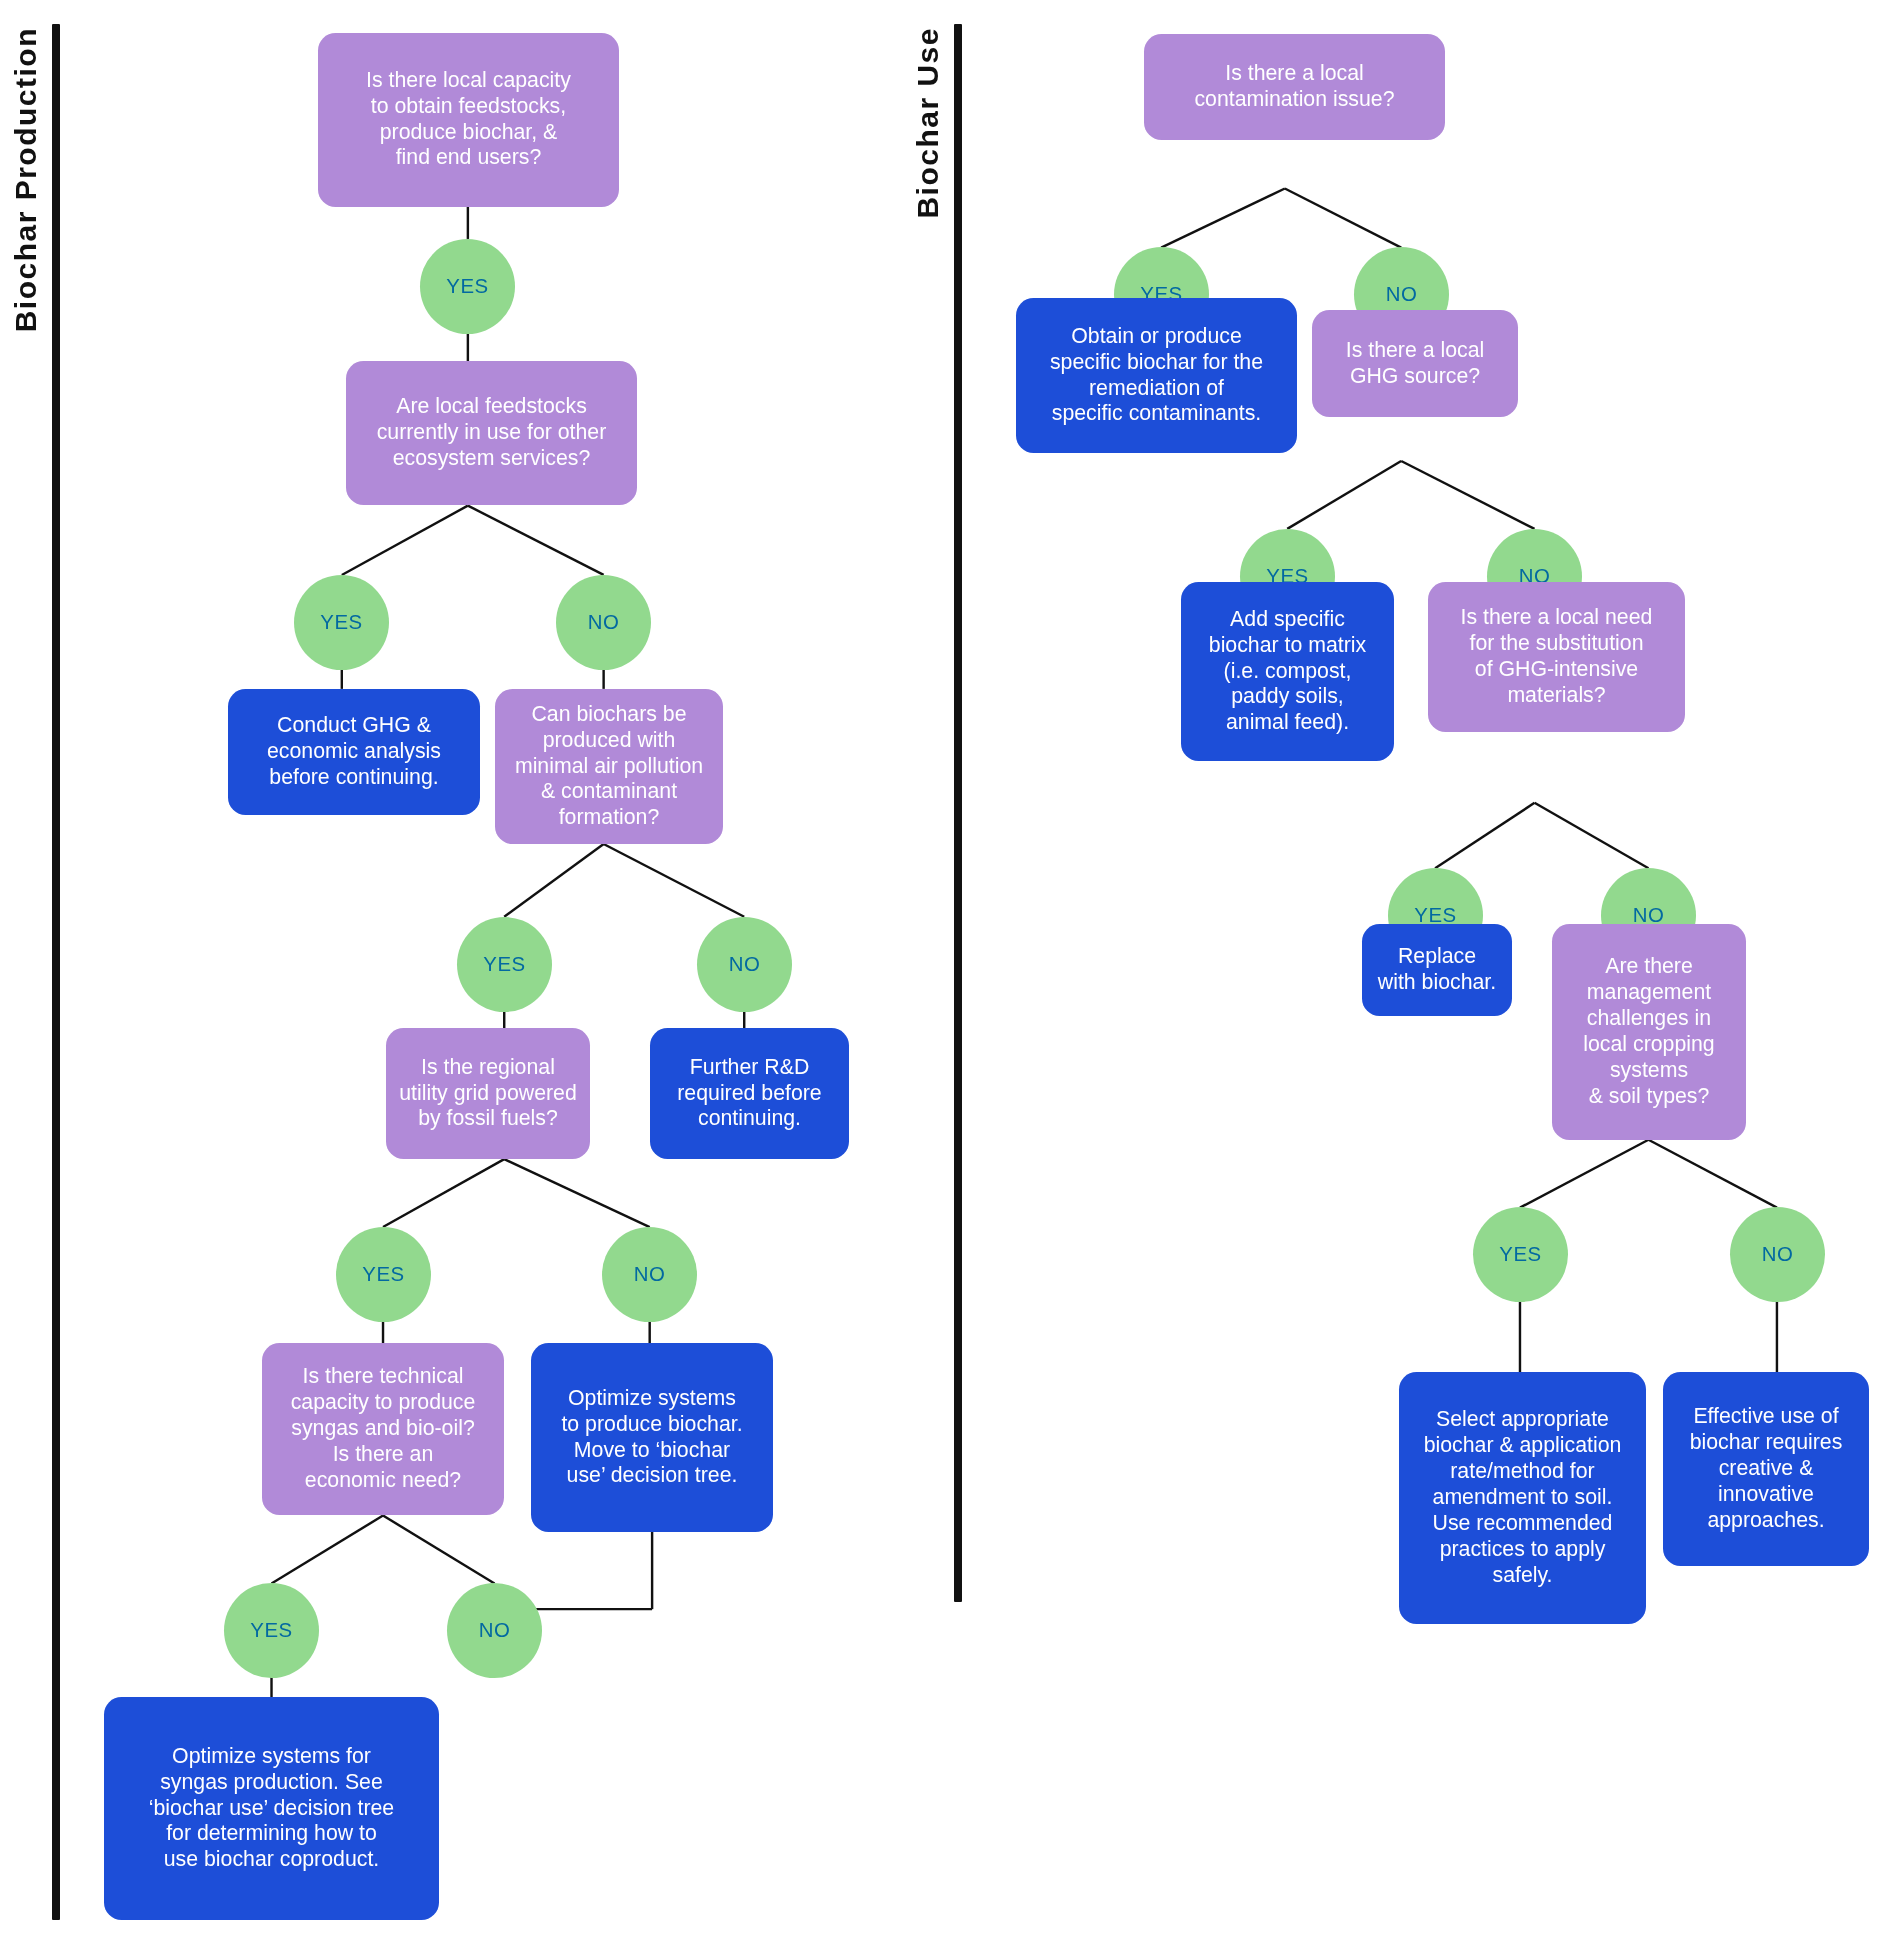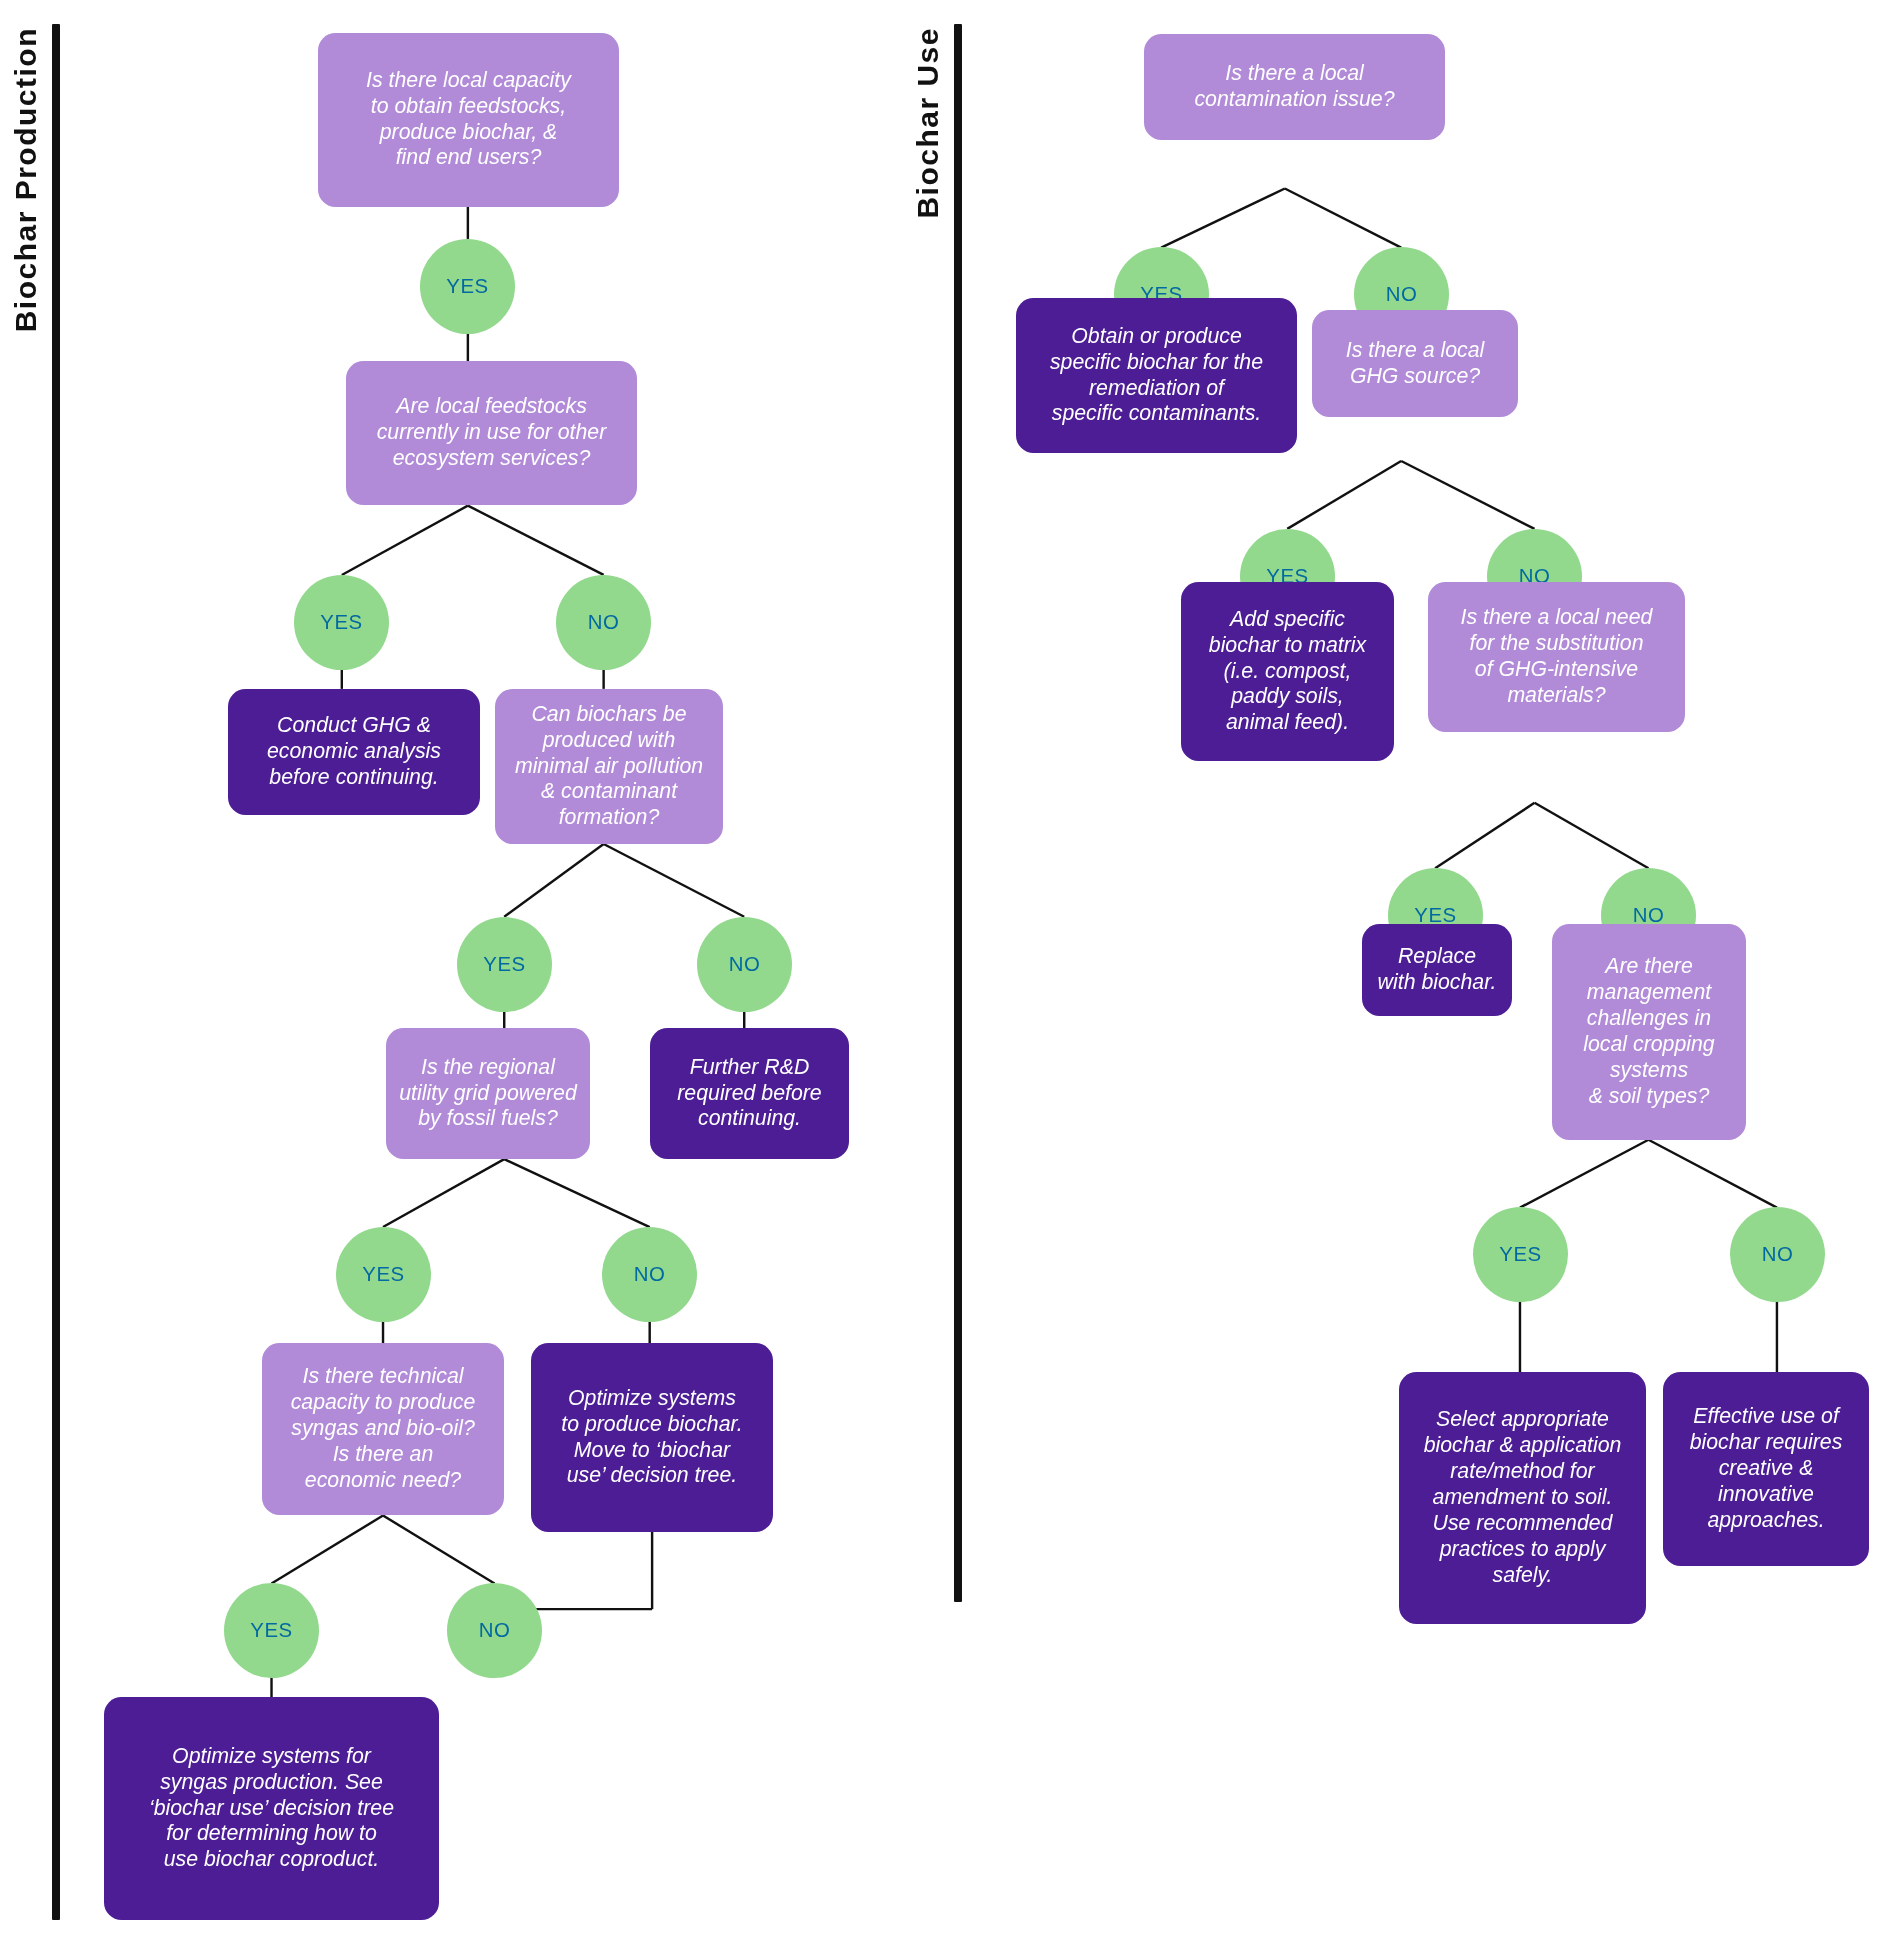--- a/index.html
+++ b/index.html
@@ -3,23 +3,23 @@
 <meta charset="utf-8">
 <style>
   html,body{margin:0;padding:0;background:#ffffff;}
   body{font-family:"Liberation Sans",sans-serif;}
   #root{position:relative;width:1903px;height:1946px;background:#fff;overflow:hidden;}
   svg.edges{position:absolute;left:0;top:0;width:1903px;height:1946px;pointer-events:none;}
   .divider{position:absolute;background:#111111;width:7.8px;border-radius:1px;}
   .col-title{position:absolute;font-size:30px;font-weight:700;color:#111;letter-spacing:1.5px;
     writing-mode:vertical-rl;transform:rotate(180deg);white-space:nowrap;}
   .node{position:absolute;box-sizing:border-box;display:flex;align-items:center;
-        text-align:center;border-radius:17.5px;padding:4.8px 6.8px;font-style:italic;}
+        text-align:center;border-radius:17.5px;padding:4.8px 6.8px;}
   .node.q{background:#b18ad8;color:#ffffff;}
-  .node.a{background:#4c1d95;color:#ffffff;}
+  .node.a{background:#1d4ed8;color:#ffffff;}
   .node .txt{width:100%;line-height:1.22;white-space:pre-line;font-weight:400;}
   .node.q .txt{font-size:21.3px;}
   .node.a .txt{font-size:21.3px;}
   .circle{position:absolute;background:#92d98e;border-radius:50%;display:flex;align-items:center;
           justify-content:center;color:#0369a1;font-size:20.4px;font-weight:400;letter-spacing:0.5px;}
 </style>
 </head>
 <body>
 
 <div id="root">

